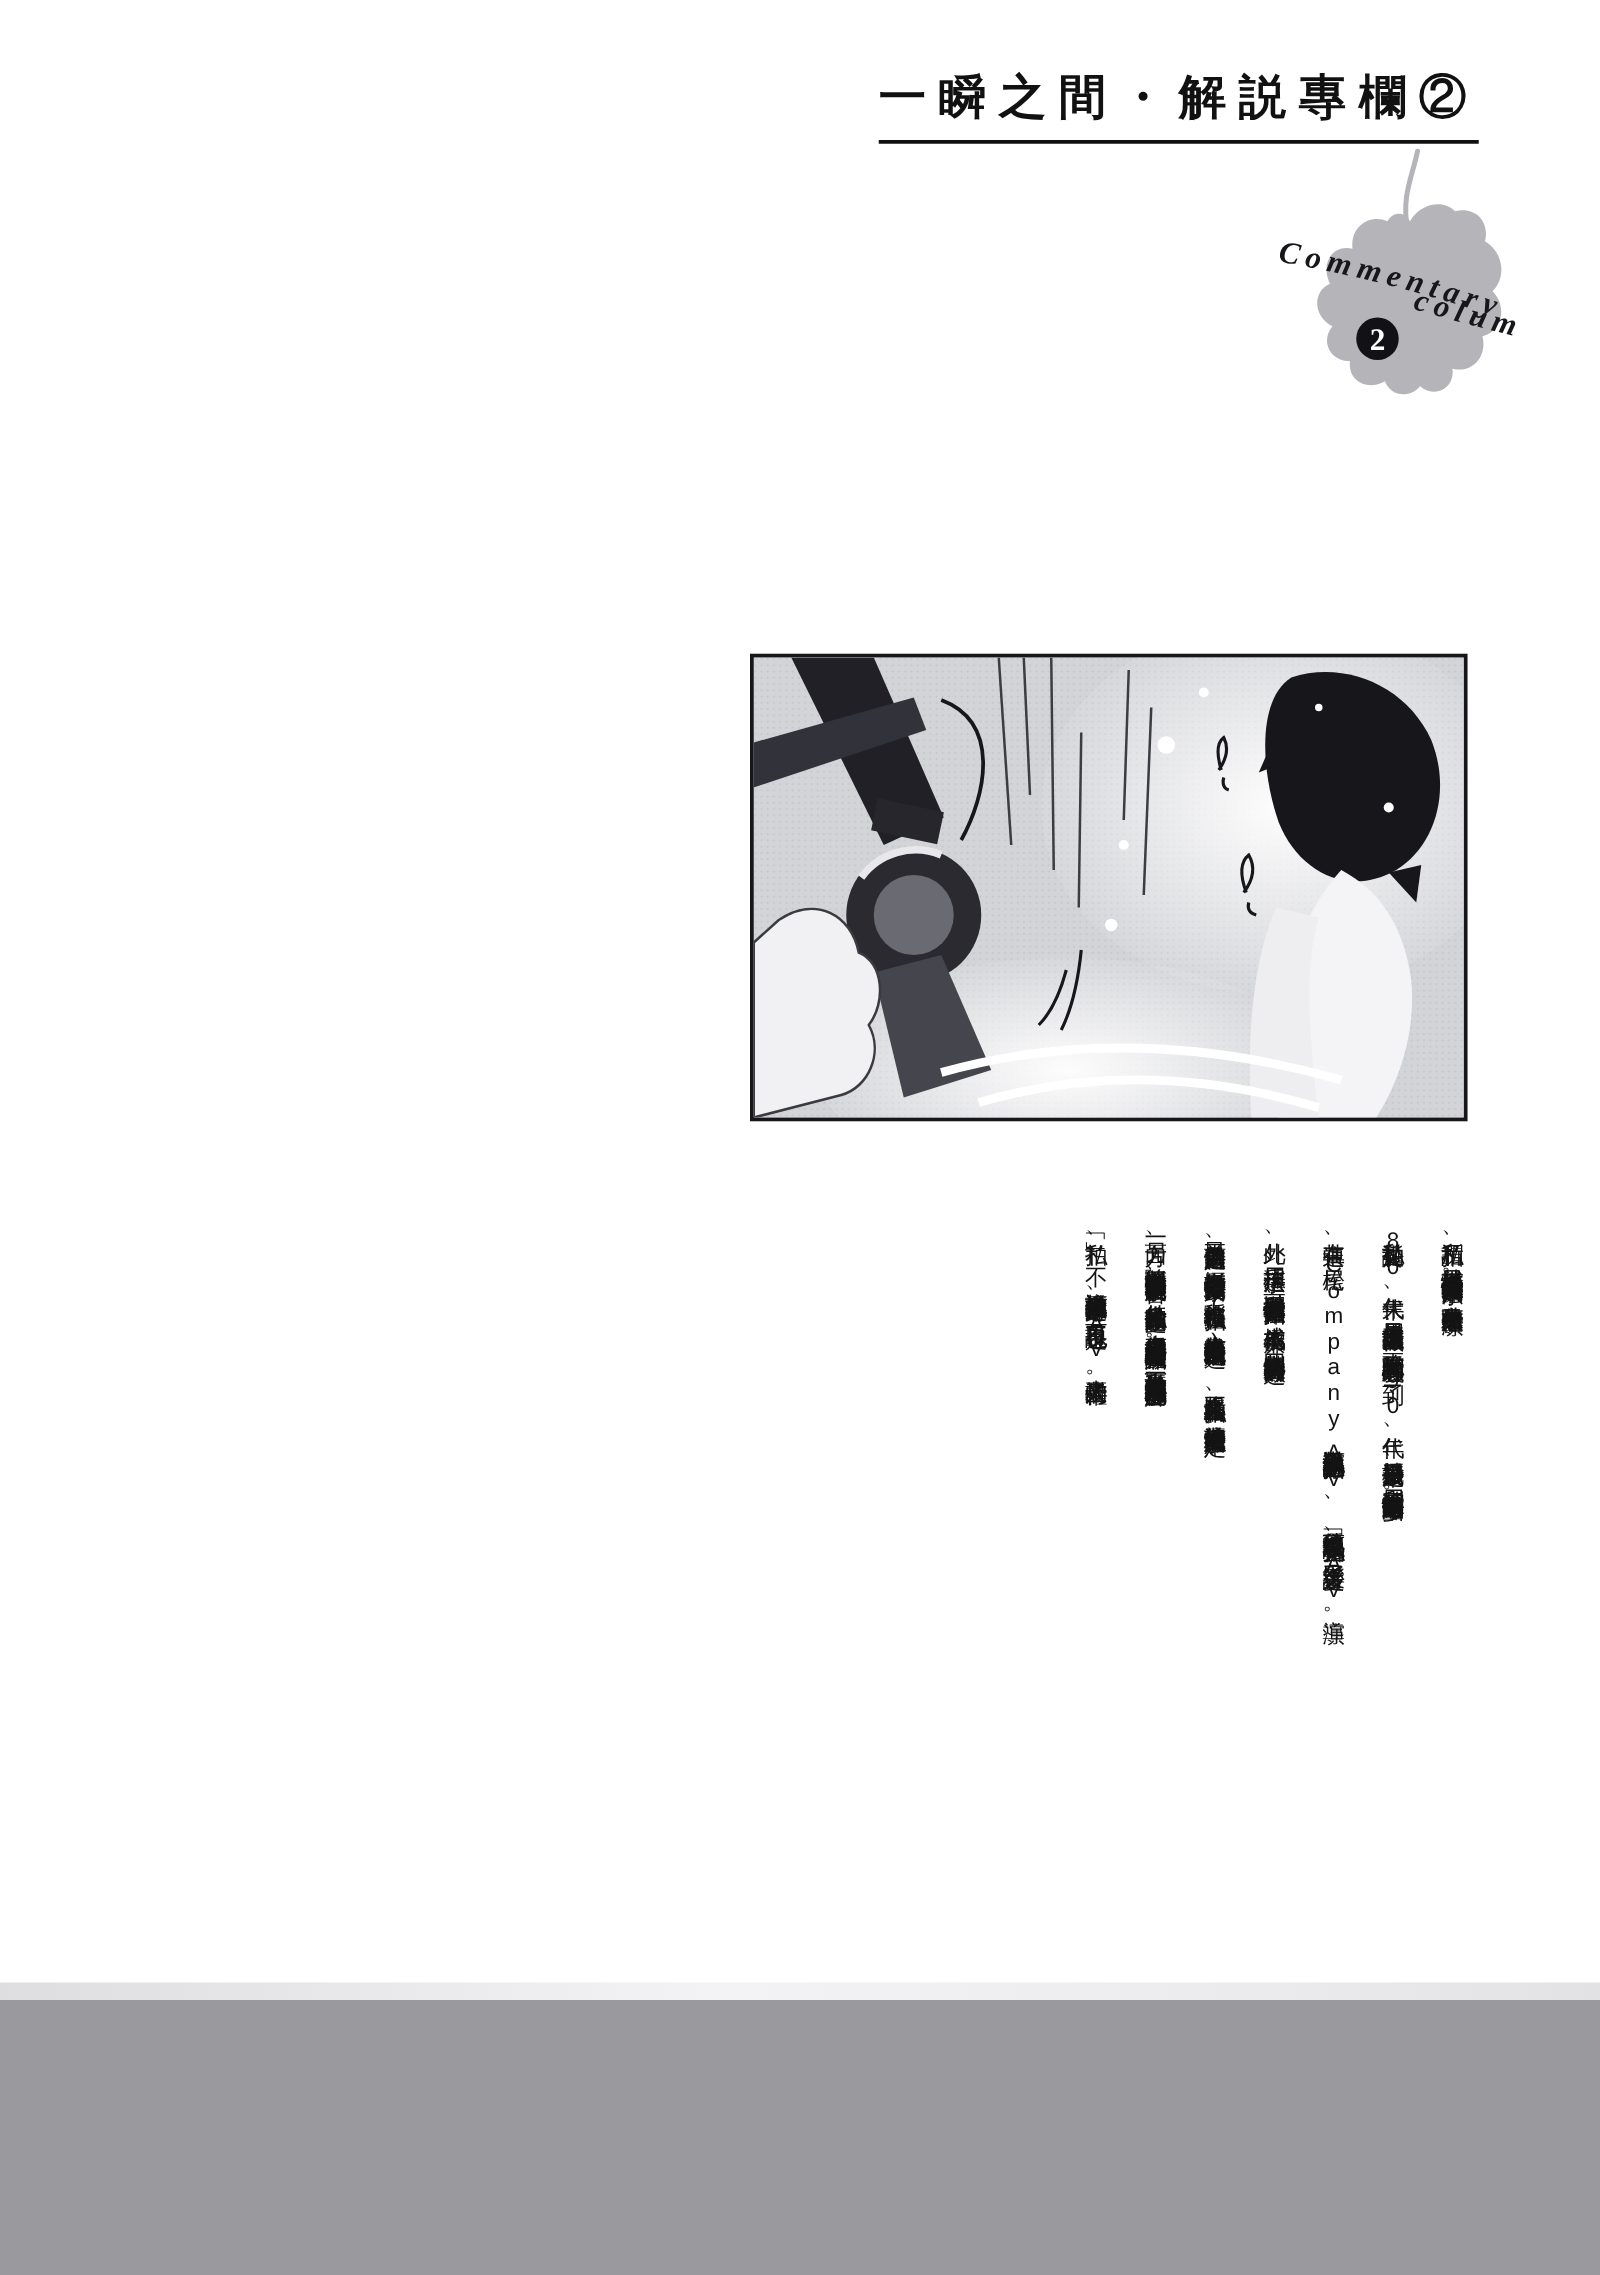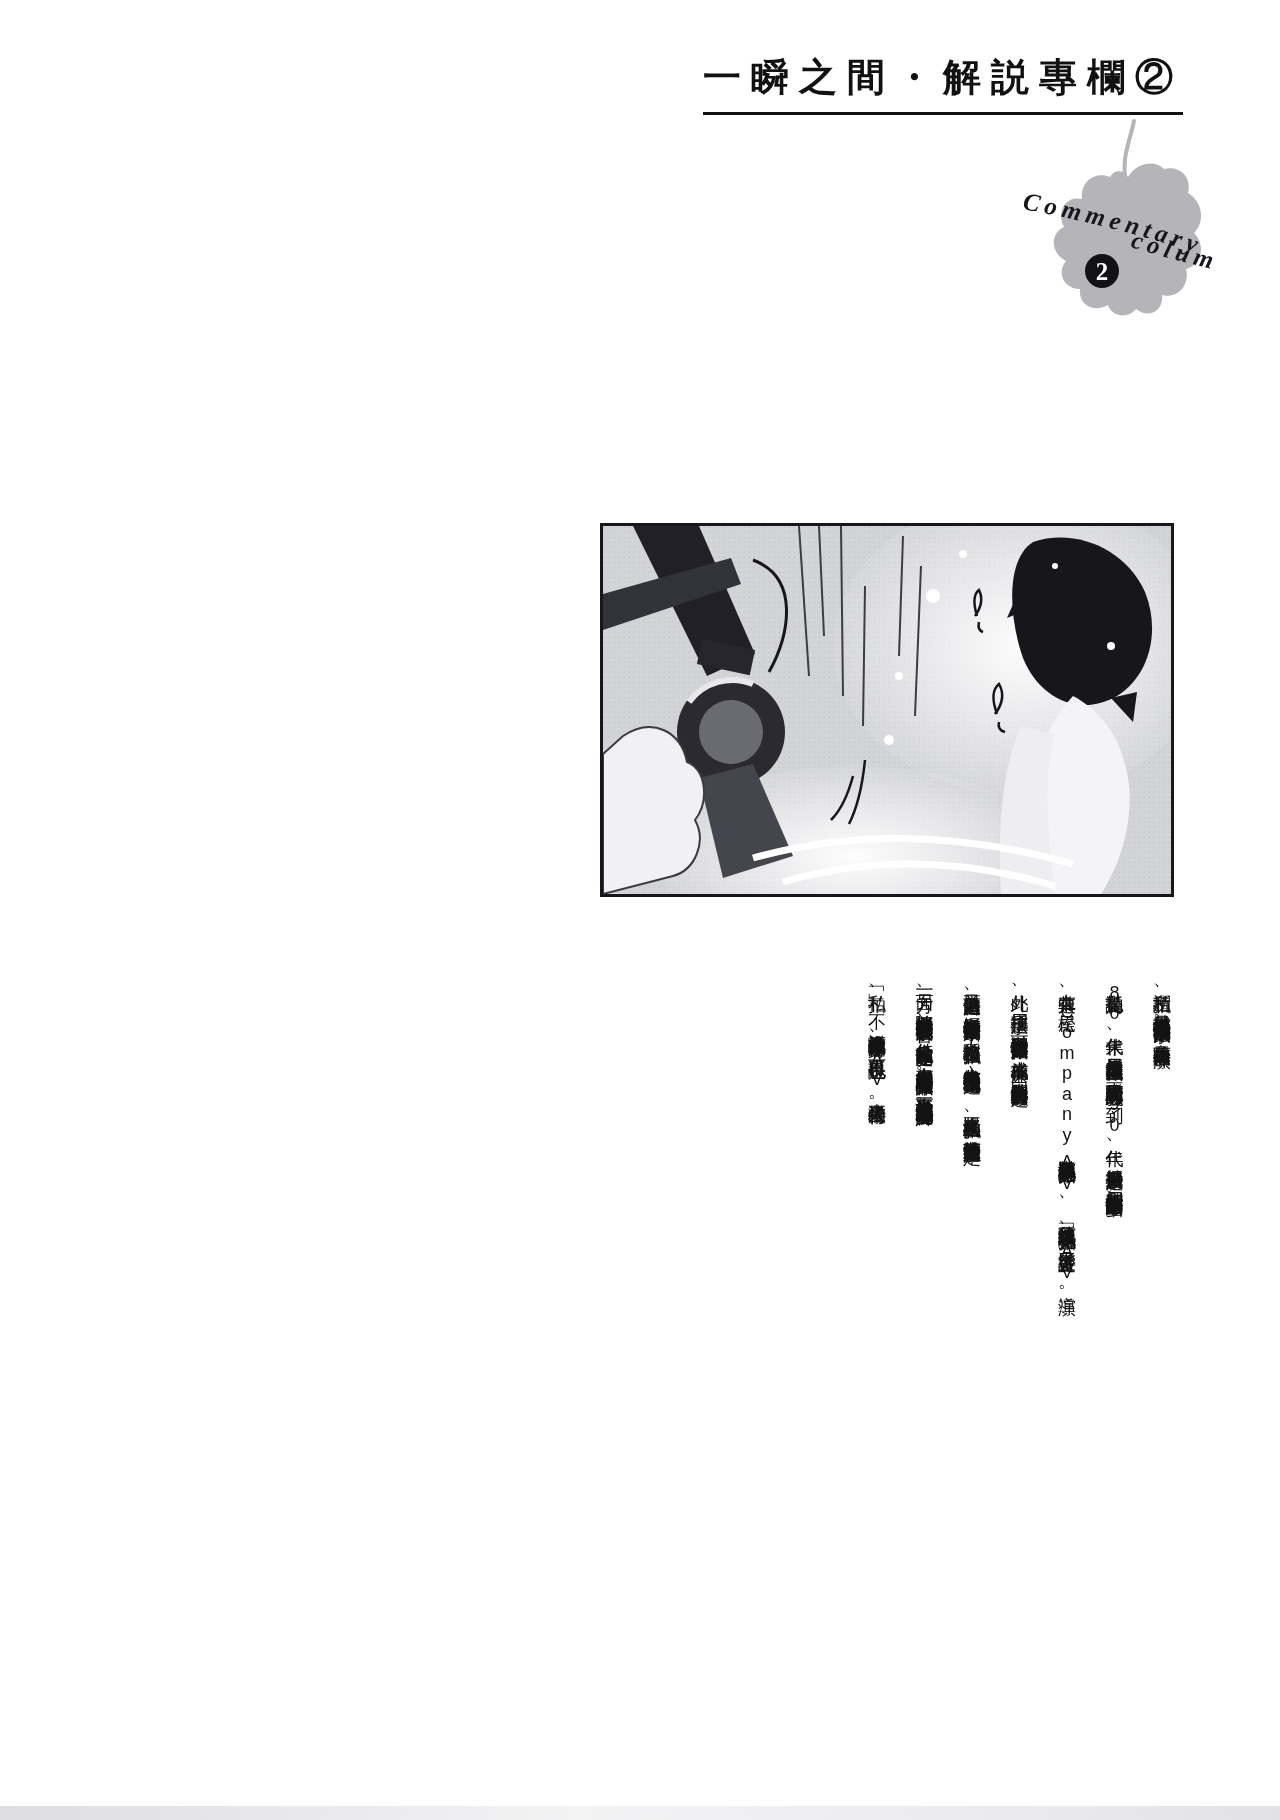--- a/index.html
+++ b/index.html
@@ -1,18 +1,18 @@
 <!DOCTYPE html>
 <html><head>
 <meta charset="utf-8">
 <style>
   html,body{margin:0;padding:0;background:#9a9a9e;}
   .page{
     position:relative;
-    width:1280px;height:1820px;
+    width:1280px;height:1600px;
     margin:0 auto;
     background:#ffffff;
     overflow:hidden;
     font-family:"Liberation Sans",sans-serif;
     color:#111;
   }
   
   .page-title{
     position:absolute;
     left:703px;top:52px;

